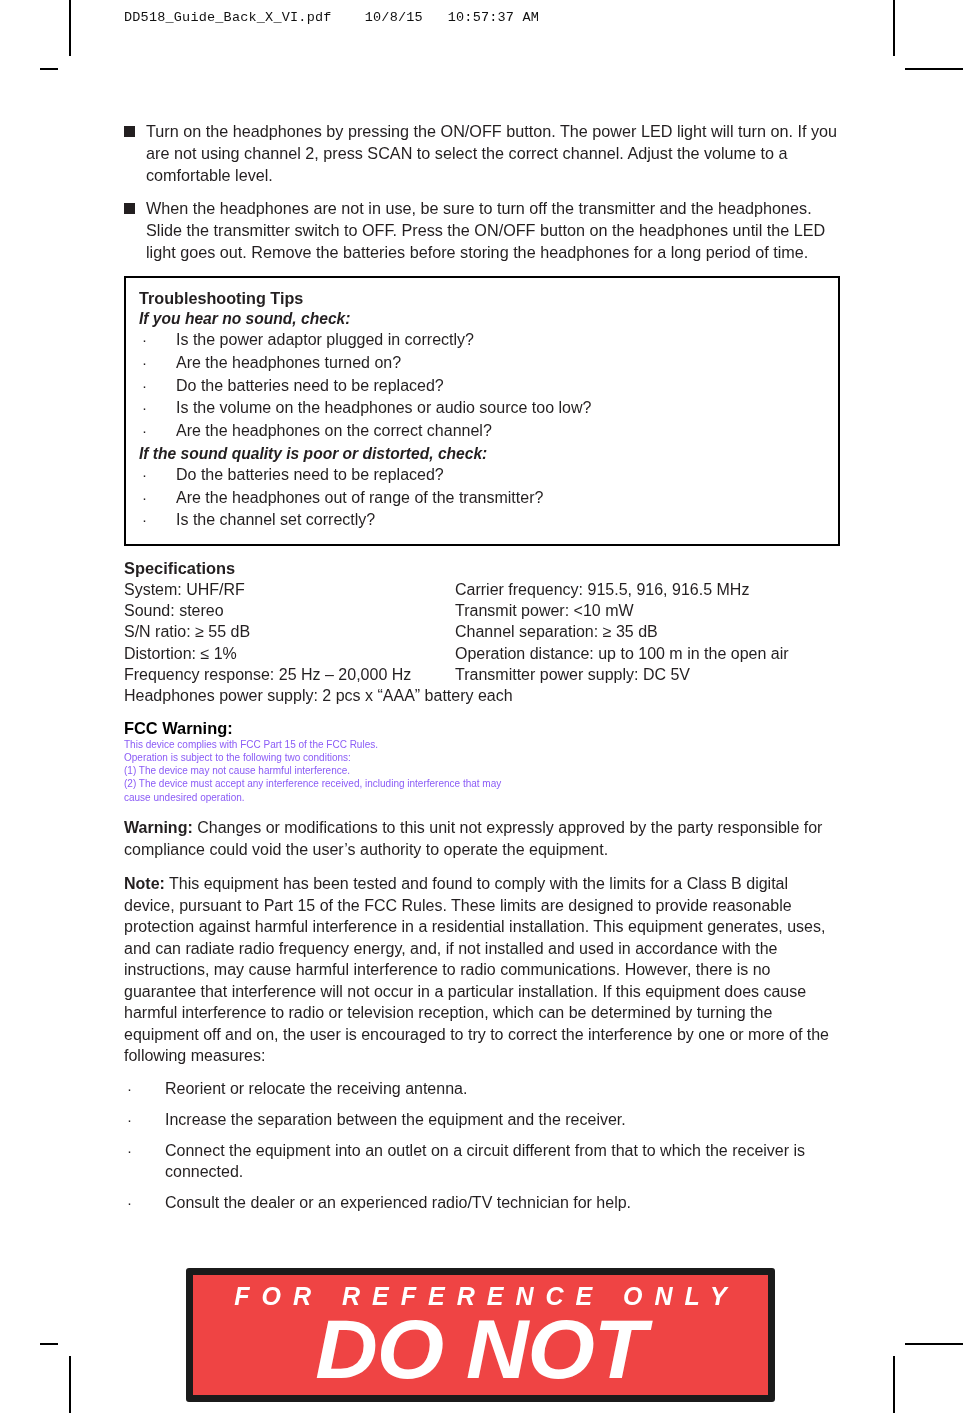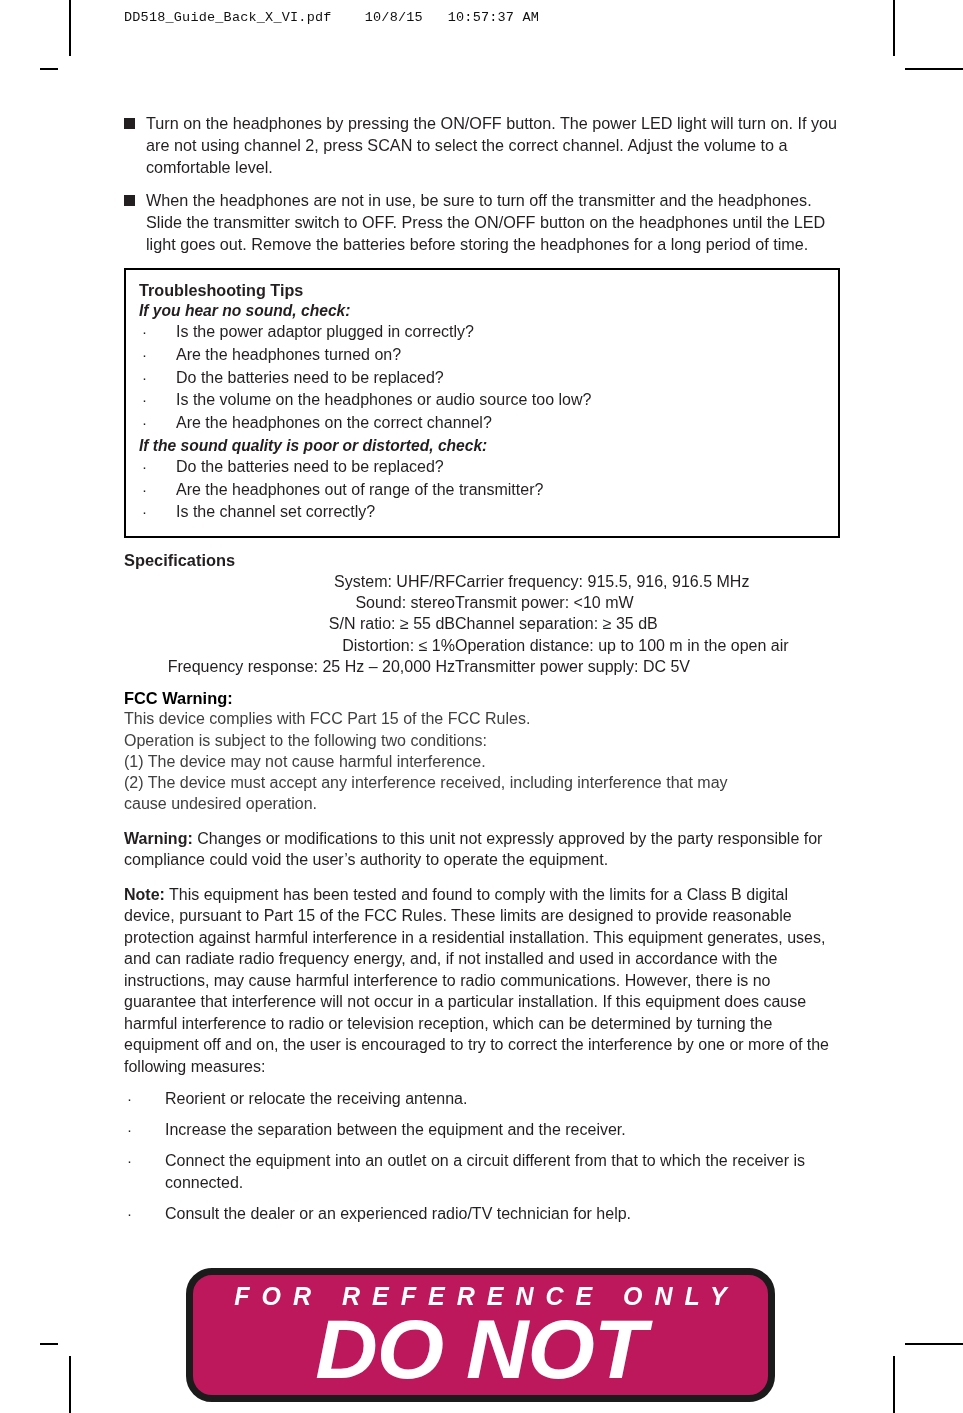--- a/index.html
+++ b/index.html
@@ -42,21 +42,21 @@
     font-size: 13.5px;
     letter-spacing: 0.2px;
     color: #111;
     white-space: pre;
   }
 
   
   .page {
     position: absolute;
     left: 124px;
-    top: 112px;
+    top: 120px;
     width: 716px;
   }
 
   
   .sq-item {
     display: flex;
     align-items: flex-start;
     margin-bottom: 11px;
   }
   .sq-marker {
@@ -119,21 +119,21 @@
     color: #231f20;
     margin-top: 4px;
     margin-bottom: 1px;
   }
   .spec-grid {
     font-size: 16px;
     line-height: 1.33;
     color: #231f20;
   }
   .spec-row { display: flex; }
-  .spec-c1 { flex: 0 0 331px; text-align: right; }
+  .spec-c1 { flex: 0 0 331px; }
   .spec-c2 { flex: 1 1 auto; white-space: nowrap; }
   .spec-full { white-space: nowrap; }
 
   
   .blk {
     font-size: 16px;
     line-height: 1.33;
     color: #231f20;
   }
   .blk-head {
@@ -142,36 +142,36 @@
     color: #000000;
     margin-top: 12px;
   }
   .para {
     font-size: 16px;
     line-height: 1.345;
     color: #231f20;
     margin-top: 13px;
   }
   .para b { font-weight: bold; text-align: right; }
-  .line { font-size: 16px; line-height: 1.33; color:#404040; }
+  .line { font-size: 10px; line-height: 1.33; color:#8b5cf6; }
 
   .measure-list { margin-top: 11px; }
   .measure-list .dot-row { line-height: 1.37; margin-bottom: 9px; }
   .measure-list .dot-mark { width: 38px; }
 
   
   .stamp {
     position: absolute;
     left: 186px;
     top: 1268px;
     width: 589px;
     height: 134px;
     border: 7px solid #1b1b1b;
-    border-radius: 26px;
-    background: #be185d;
+    border-radius: 3px;
+    background: #ef4444;
     box-sizing: border-box;
     overflow: hidden;
   }
   .stamp-top {
     margin-top: 9px;
     text-align: center;
     color: #ffffff;
     font-size: 25px;
     font-weight: bold;
     font-style: italic;
@@ -274,20 +274,21 @@
       <span class="spec-c2">Channel separation: ≥ 35 dB</span>
     </div>
     <div class="spec-row">
       <span class="spec-c1">Distortion: ≤ 1%</span>
       <span class="spec-c2">Operation distance: up to 100 m in the open air</span>
     </div>
     <div class="spec-row">
       <span class="spec-c1">Frequency response: 25 Hz – 20,000 Hz</span>
       <span class="spec-c2">Transmitter power supply: DC 5V</span>
     </div>
+    <div class="spec-full">Headphones power supply: 2 pcs x “AAA” battery each</div>
   </div>
 
   <div class="blk-head">FCC Warning:</div>
   <div class="blk">
     <div class="line">This device complies with FCC Part 15 of the FCC Rules.</div>
     <div class="line">Operation is subject to the following two conditions:</div>
     <div class="line">(1) The device may not cause harmful interference.</div>
     <div class="line">(2) The device must accept any interference received, including interference that may</div>
     <div class="line">cause undesired operation.</div>
   </div>

